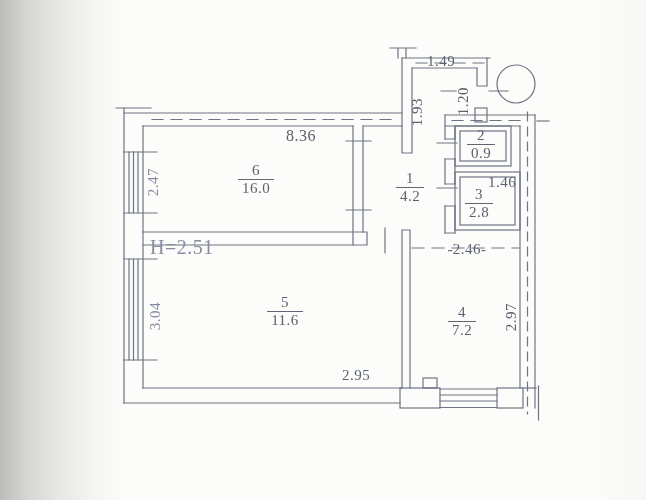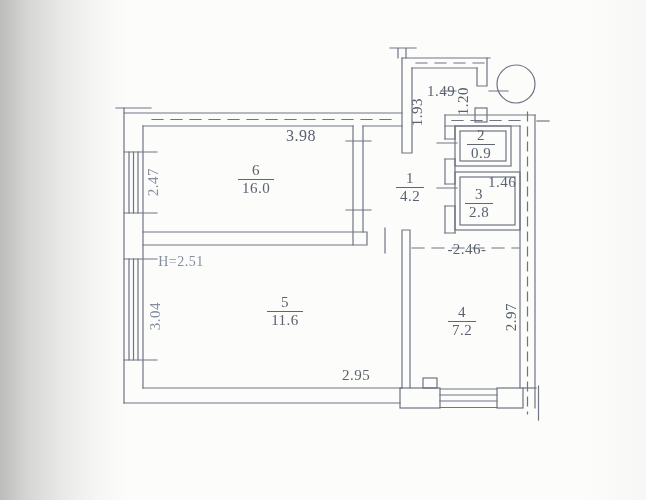--- a/index.html
+++ b/index.html
@@ -156,24 +156,24 @@
   </div>
   <div class="frac" style="left:266px;top:294px;width:38px">
     <span class="num">5</span>
     <span class="den">11.6</span>
   </div>
   <div class="frac" style="left:447px;top:304px;width:30px">
     <span class="num">4</span>
     <span class="den">7.2</span>
   </div>
 
-  <div class="lbl big" style="left:278px;top:127px;width:46px">3.98</div>
-  <div class="lbl" style="left:421px;top:82px;width:40px">1.49</div>
+  <div class="lbl big" style="left:278px;top:127px;width:46px">8.36</div>
+  <div class="lbl" style="left:421px;top:52px;width:40px">1.49</div>
   <div class="lbl rot" style="left:400px;top:103px;width:34px">1.93</div>
   <div class="lbl rot" style="left:446px;top:92px;width:34px">1.20</div>
   <div class="lbl rot faint" style="left:136px;top:173px;width:34px">2.47</div>
   <div class="lbl" style="left:482px;top:173px;width:40px">1.46</div>
-  <div class="lbl faint" style="left:150px;top:253px;width:62px;font-size:14px">H=2.51</div>
+  <div class="lbl faint" style="left:150px;top:238px;width:62px;font-size:20px">H=2.51</div>
   <div class="lbl rot faint" style="left:138px;top:307px;width:34px">3.04</div>
   <div class="lbl" style="left:334px;top:366px;width:44px">2.95</div>
   <div class="lbl" style="left:441px;top:240px;width:52px">-2.46-</div>
   <div class="lbl rot" style="left:494px;top:308px;width:34px">2.97</div>
 </div>
 
 </body></html>

